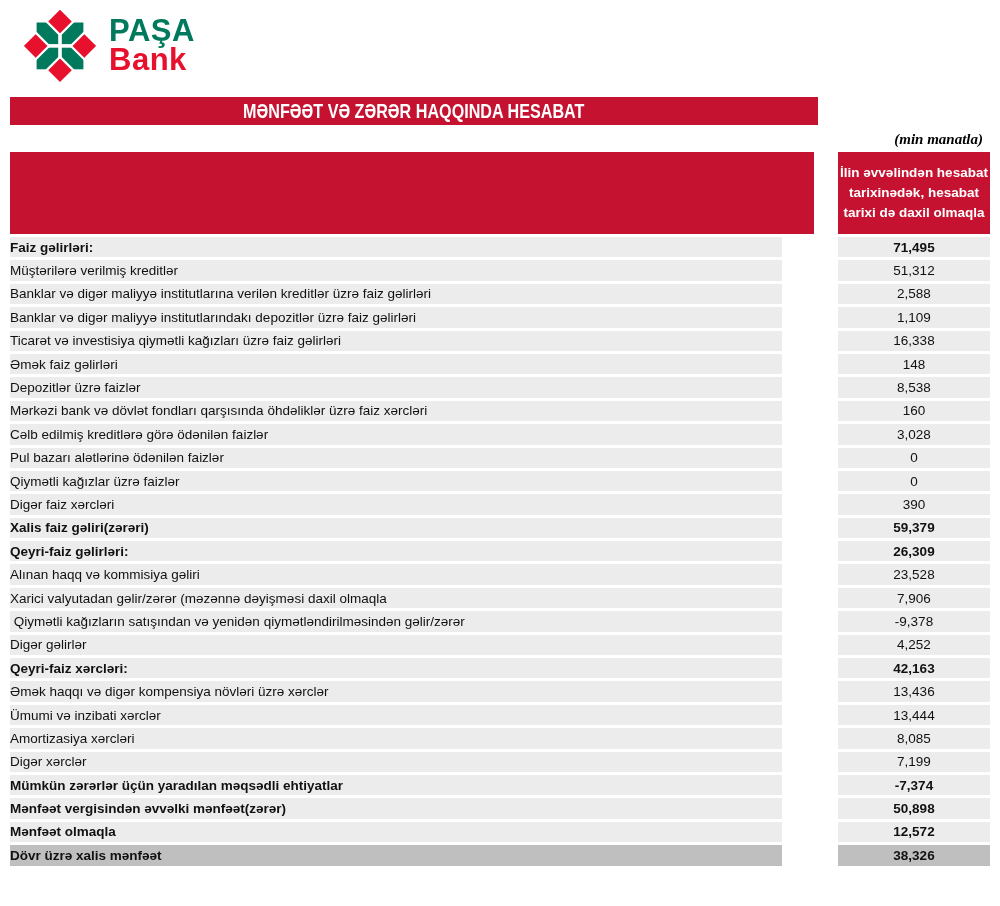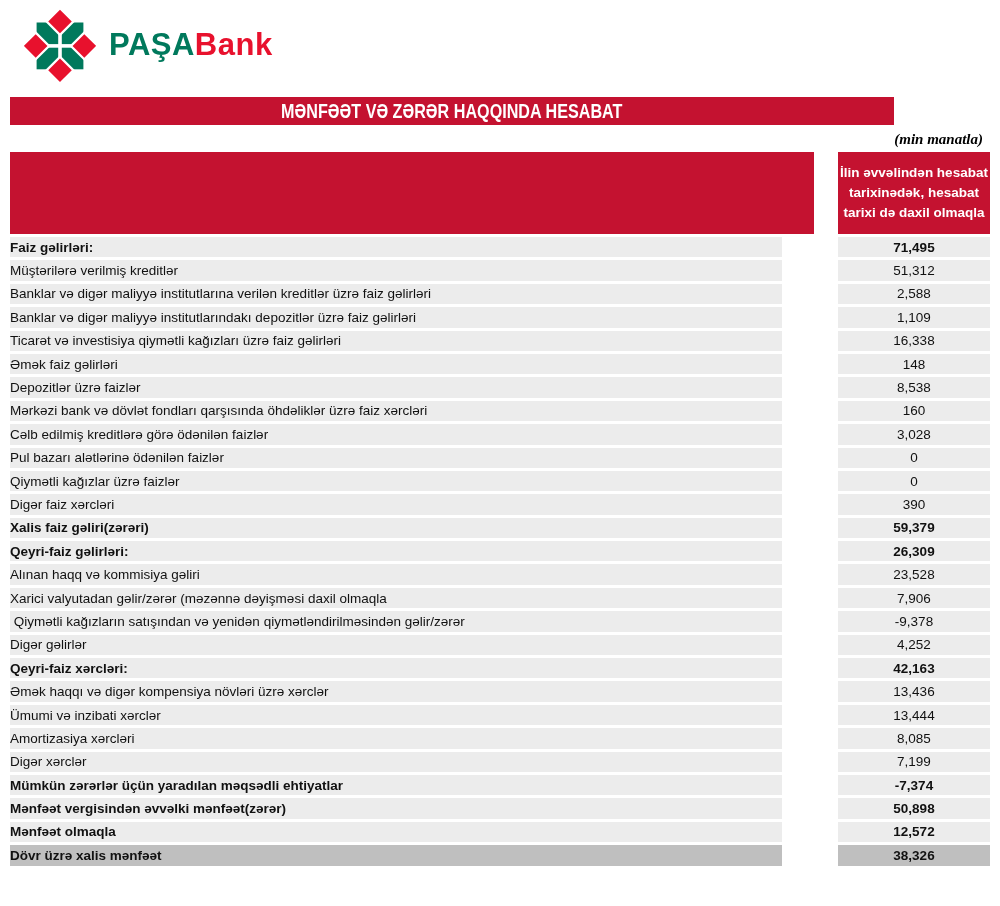--- a/index.html
+++ b/index.html
@@ -8,27 +8,27 @@
     width: 1000px; height: 906px;
     background: #ffffff;
     font-family: "Liberation Sans", sans-serif;
     color: #111111;
   }
   .page { position: relative; width: 1000px; height: 906px; overflow: hidden; background:#fff; }
 
   
   .logo { position: absolute; left: 24px; top: 8px; display: flex; align-items: center; gap: 13px; }
   .logo-icon { width: 72px; height: 74px; }
-  .wordmark { display: flex; flex-direction: row; line-height: 0.95; font-weight: bold; letter-spacing: 0.5px; }
+  .wordmark { display: flex; flex-direction: column; line-height: 0.95; font-weight: bold; letter-spacing: 0.5px; }
   .wordmark .brand-top { font-size: 31px; color: #00795C; }
   .wordmark .brand-bottom { font-size: 31px; color: #E8112D; }
 
   
   .title-bar {
-    position: absolute; left: 10px; top: 97px; width: 884px; height: 28px;
+    position: absolute; left: 10px; top: 97px; width: 808px; height: 28px;
     background: #C41230; color: #ffffff;
     display: flex; align-items: center; justify-content: center;
   }
   .title-text {
     display: inline-block; font-weight: bold; font-size: 19px;
     transform: scale(0.85, 1.1); white-space: nowrap;
   }
 
   
   .units-note {

